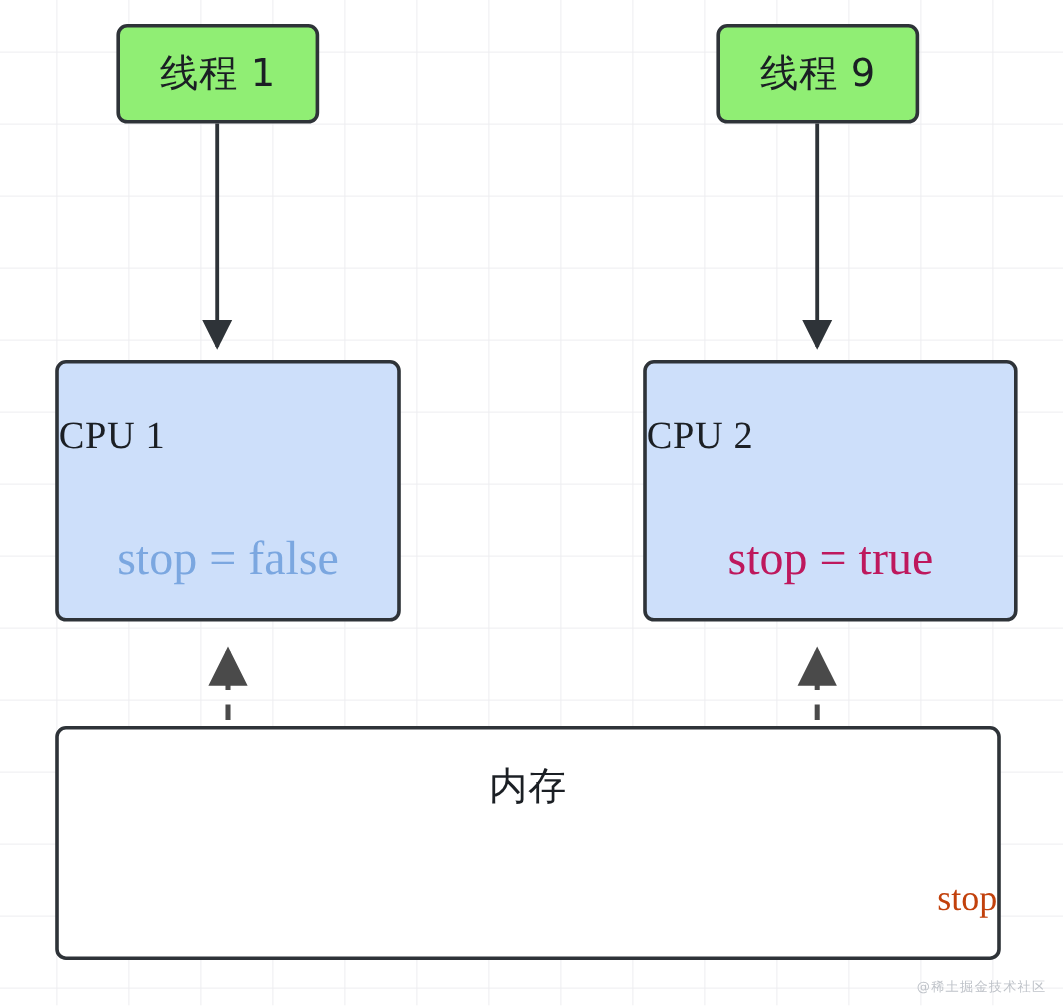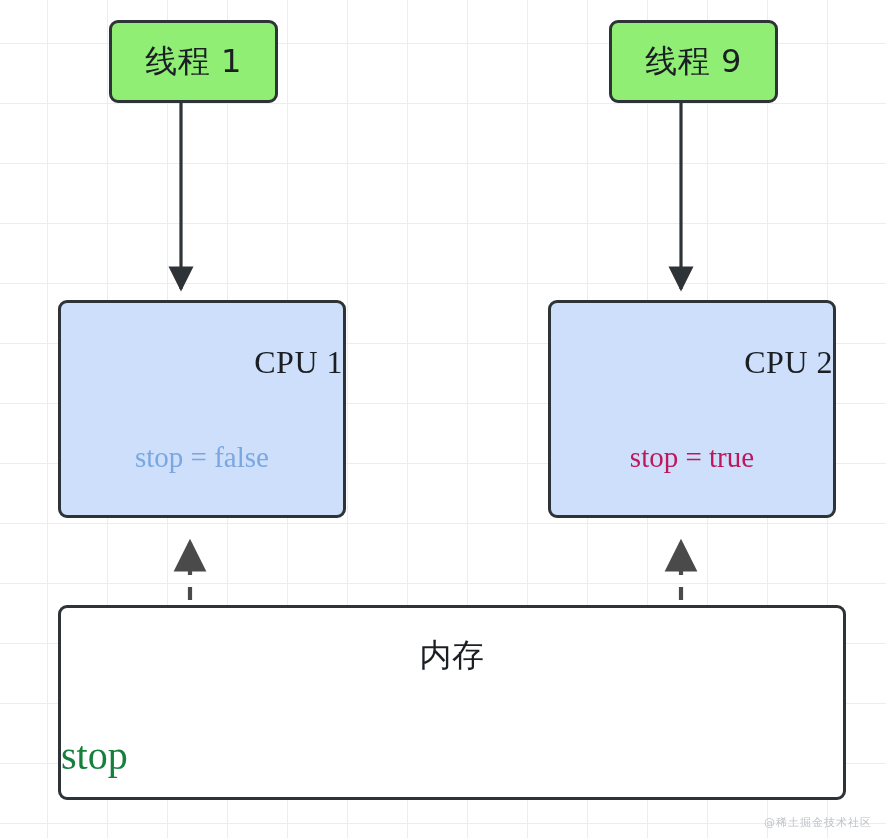--- a/index.html
+++ b/index.html
@@ -29,21 +29,20 @@
   }
   .node-box {
     position: absolute;
     box-sizing: border-box;
     border: 3px solid #2e3338;
     border-radius: 9px;
     display: flex;
     flex-direction: column;
     align-items: center;
     justify-content: center;
-    margin-left: 12px;
   }
   .thread-box {
     background: #90ee74;
   }
   .cpu-box {
     background: #cddffa;
   }
   .mem-box {
     background: #ffffff;
     padding-left: 32px;
@@ -56,48 +55,48 @@
   }
   .cn-title {
     font-family: "DejaVu Sans", "Liberation Sans", sans-serif;
     font-weight: 400;
   }
   .cpu-title {
     position: absolute;
     top: 42px;
     left: 0;
     right: 0;
-    text-align: right;
+    text-align: left;
   }
   .cpu-value {
     position: absolute;
     top: 138px;
     left: 0;
     right: 0;
     text-align: center;
-    font-size: 29px;
+    font-size: 40px;
     font-style: normal;
   }
   .value-false { color: #7ba7e0; }
   .value-true  { color: #be185d; }
   .mem-title {
     position: absolute;
     top: 30px;
     left: 0;
     right: 0;
     text-align: center;
   }
   .mem-var {
     position: absolute;
     left: 0;
     right: 0;
     top: 124px;
-    text-align: left;
-    font-size: 40px;
-    color: #15803d;
+    text-align: right;
+    font-size: 30px;
+    color: #c2410c;
   }
   .watermark {
     position: absolute;
     right: 14px;
     bottom: 8px;
     font-size: 11px;
     color: #bfc3c9;
     font-family: "DejaVu Sans", "Liberation Sans", sans-serif;
     letter-spacing: 1px;
     user-select: none;
@@ -137,21 +136,21 @@
 
   <div class="node-box thread-box" style="left:597px; top:20px; width:169px; height:83px;">
     <span class="node-title cn-title">线程 9</span>
   </div>
 
   <div class="node-box cpu-box" style="left:46px; top:300px; width:288px; height:218px;">
     <span class="node-title cpu-title">CPU 1</span>
     <span class="cpu-value value-false">stop = false</span>
   </div>
 
-  <div class="node-box cpu-box" style="left:536px; top:300px; width:288px; height:218px;">
+  <div class="node-box cpu-box" style="left:536px; top:300px; width:312px; height:218px;">
     <span class="node-title cpu-title">CPU 2</span>
     <span class="cpu-value value-true">stop = true</span>
   </div>
 
   <div class="node-box mem-box" style="left:46px; top:605px; width:788px; height:195px;">
     <span class="node-title cn-title mem-title">内存</span>
     <span class="mem-var">stop</span>
   </div>
 
   <div class="watermark">@稀土掘金技术社区</div>

